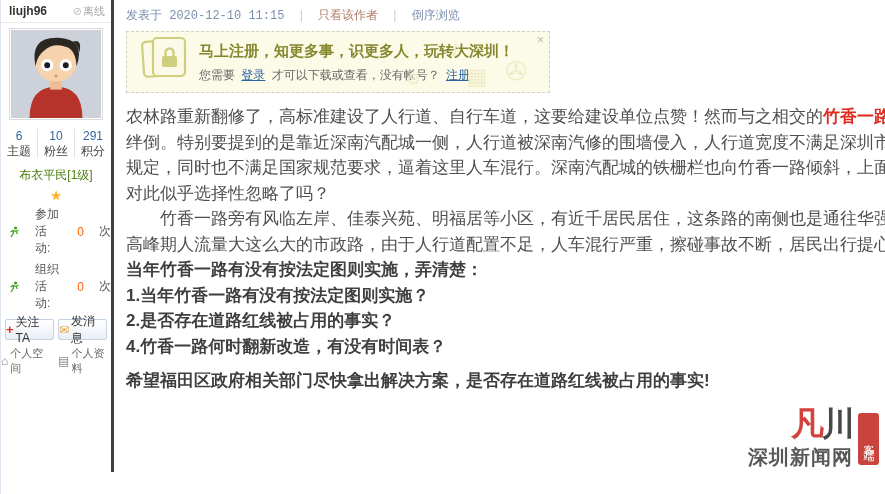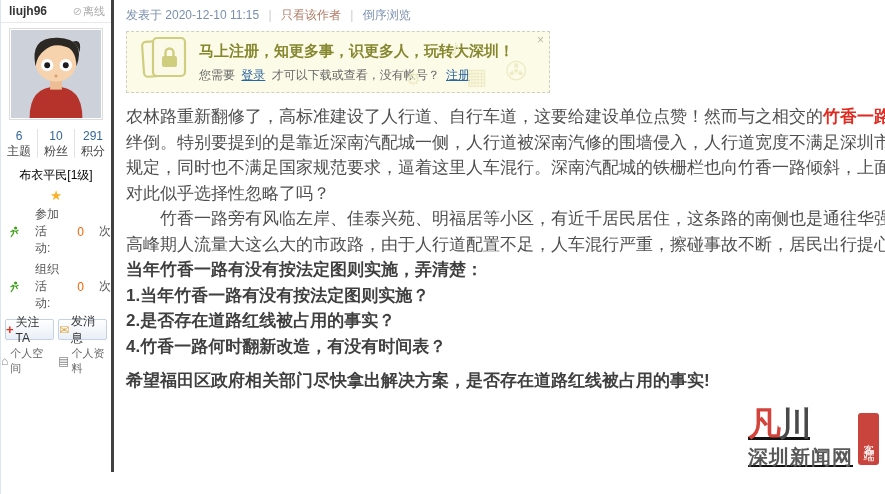--- a/index.html
+++ b/index.html
@@ -31,40 +31,40 @@
   .status { font-size:11px; color:#aaa; display:flex; align-items:center; gap:1px; }
   .status-icon { font-size:11px; color:#bbb; }
   .avatar-frame { width:94px; height:92px; margin:5px auto 0 auto; border:1px solid #dcdcdc;
     background:#fff; padding:1px; }
   .avatar-frame svg { display:block; }
   .stats { display:flex; margin-top:9px; text-align:center; }
   .stat { flex:1; line-height:14px; }
   .stat + .stat { border-left:1px solid #e3e3e3; }
   .stat .v { font-size:12px; color:#336699; text-decoration:none; display:block; }
   .stat .l { font-size:12px; color:#444; margin-top:1px; }
-  .rank { text-align:center; font-size:12px; color:#000000; margin-top:9px; }
+  .rank { text-align:center; font-size:12px; color:#4d7c0f; margin-top:9px; }
   .star-row { text-align:center; margin-top:2px; }
   .star-icon { font-size:13px; color:#fbb12f; text-shadow:0 0 1px #ffd870; }
   .activity { display:flex; align-items:center; gap:15px; font-size:12px; color:#555;
     padding:2px 0 2px 7px; }
   .activity .cnt { color:#ff6000; }
   .act-icon { width:12px; height:12px; display:inline-block; }
   .btn-row { display:flex; gap:4px; padding:5px 4px 0 4px; }
   .sbtn { flex:1; height:21px; border:1px solid #c3d2e4; border-radius:2px;
     background:linear-gradient(#ffffff,#e9eff7); font-size:12px; color:#333;
     display:flex; align-items:center; justify-content:center; gap:2px; cursor:pointer; }
   .plus-icon { color:#e0301e; font-weight:bold; font-size:13px; line-height:1; }
   .mail-icon { color:#e0a63e; font-size:12px; line-height:1; }
   .links-row { display:flex; justify-content:center; gap:8px; font-size:11px;
     color:#666; padding-top:6px; }
   .links-row a { color:#666; text-decoration:none; display:flex; align-items:center; gap:2px; }
   .mini-icon { color:#8a8a8a; font-size:12px; }
 
   
-  .post-meta { padding:7px 0 0 12px; font-size:12px; color:#7a8fae; }
+  .post-meta { padding:7px 0 0 12px; font-size:12px; color:#7a8fae;font-family:Liberation Mono, monospace; }
   .post-meta .psep { color:#ccc; margin:0 6px; }
   .only-author { color:#b07b65; text-decoration:none; }
   .rev-order { color:#7a8fae; text-decoration:none; }
 
   
   .notice { position:relative; margin:7px 0 0 12px; width:424px; height:62px;
     border:1px dashed #cfcfc2; background:#fcfbe8; display:flex; align-items:flex-end;
     padding:8px 10px 8px 12px; overflow:hidden; }
   .notice-text { margin-left:10px; }
   .notice-title { font-size:15px; font-weight:bold; color:#85872f; }
@@ -81,21 +81,21 @@
   
   .post-body { margin-top:11px; padding-left:12px; font-size:17px; color:#4f4f4f; }
   .bline { white-space:nowrap; line-height:25.5px; height:25.5px; }
   .bline.b { font-weight:bold; color:#3f3f3f; }
   .red { color:#e02a1f; font-weight:bold; }
   .closing { margin-top:9px; }
 
   
   .watermark { position:absolute; right:6px; bottom:23px; display:flex; align-items:stretch;
     gap:5px; opacity:.92; }
-  .wm-left { text-align:left;text-decoration:underline; }
+  .wm-left { text-align:right; }
   .wm-mark-row { font-size:33px; font-weight:bold; line-height:34px; letter-spacing:-2px; }
   .wm-fan { color:#cf342b; }
   .wm-chuan { color:#3a3a3a; text-shadow:1px 1px 0 #fff; }
   .wm-name { font-size:20px; font-weight:bold; color:#4a4a4a; letter-spacing:1px;
     margin-top:3px; text-shadow:1px 1px 0 #fff,-1px -1px 0 #fff,1px -1px 0 #fff,-1px 1px 0 #fff; }
   .wm-badge { writing-mode:vertical-rl; background:#c5352c; color:#fff; font-size:11px;
     border-radius:3px; padding:5px 3px; letter-spacing:3px; align-self:center; height:52px;
     display:flex; align-items:center; justify-content:center; }
 </style>
 </head>

